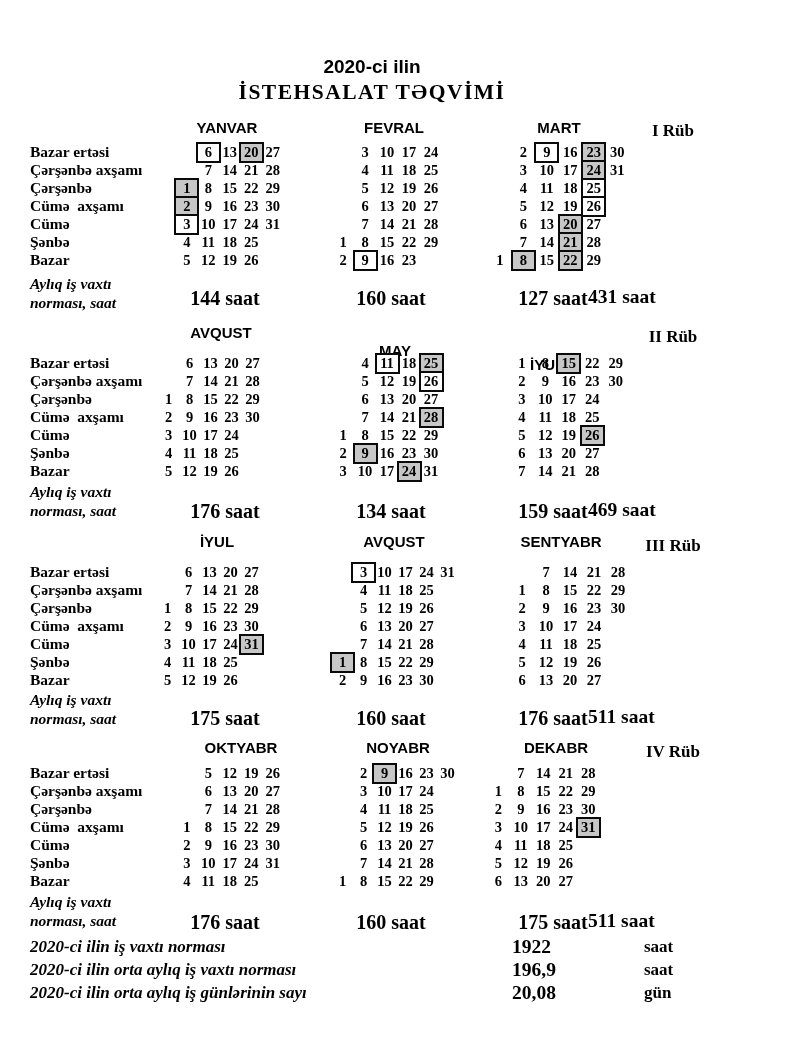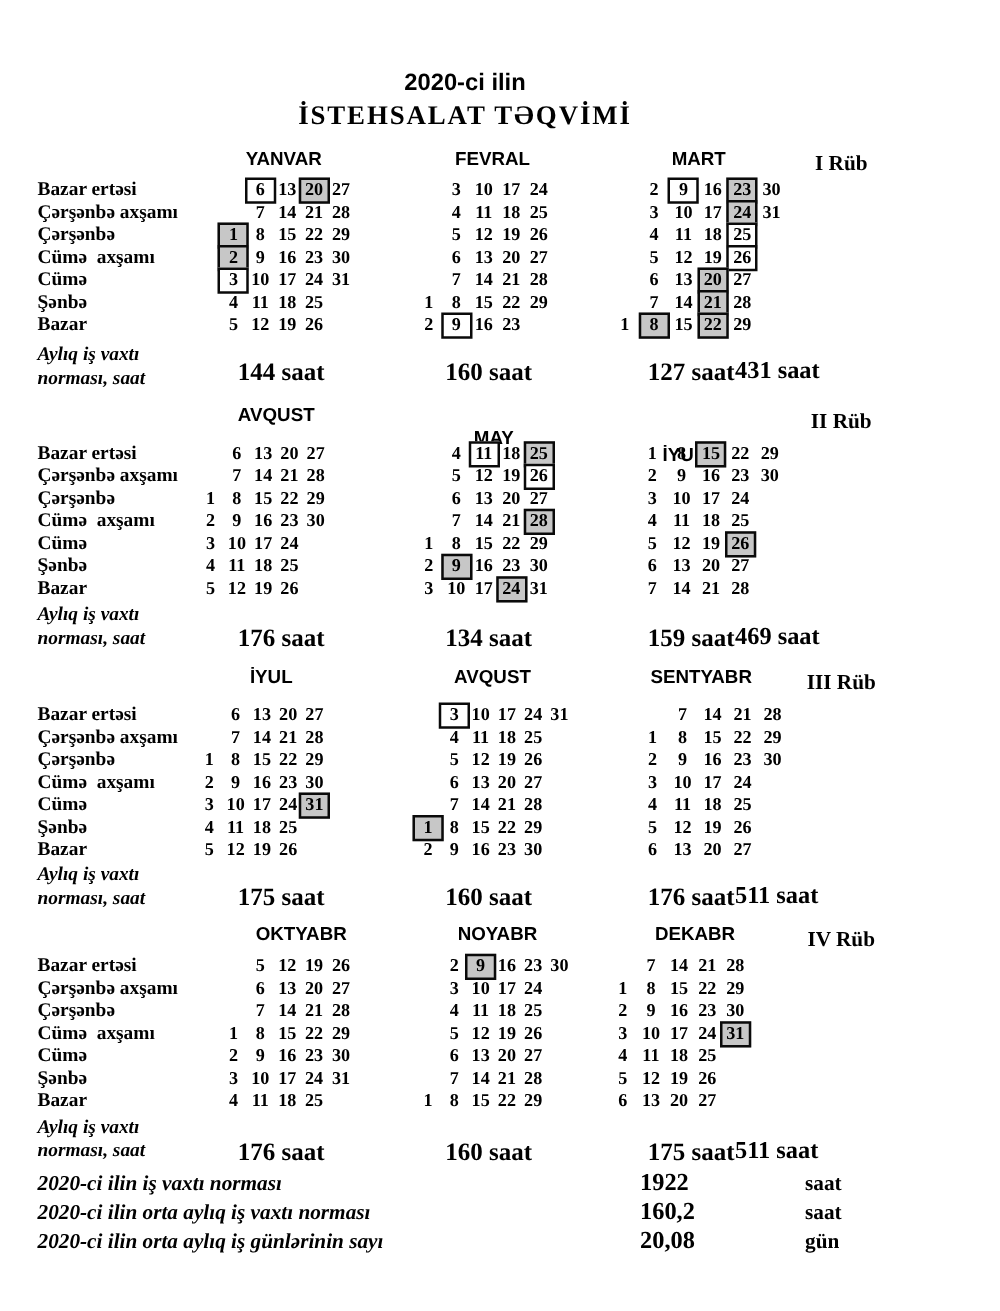--- a/index.html
+++ b/index.html
@@ -715,21 +715,21 @@
       </div>
     </div>
 
   <div class="abs footer-row" style="top:936px;left:0;width:800px;">
     <div class="abs footer-label">2020-ci ilin iş vaxtı norması</div>
     <div class="abs footer-value">1922</div>
     <div class="abs footer-unit">saat</div>
   </div>
   <div class="abs footer-row" style="top:959px;left:0;width:800px;">
     <div class="abs footer-label">2020-ci ilin orta aylıq iş vaxtı norması</div>
-    <div class="abs footer-value">160,2</div>
+    <div class="abs footer-value">196,9</div>
     <div class="abs footer-unit">saat</div>
   </div>
   <div class="abs footer-row" style="top:982px;left:0;width:800px;">
     <div class="abs footer-label">2020-ci ilin orta aylıq iş günlərinin sayı</div>
     <div class="abs footer-value">20,08</div>
     <div class="abs footer-unit">gün</div>
   </div>
 
 </div>
 

